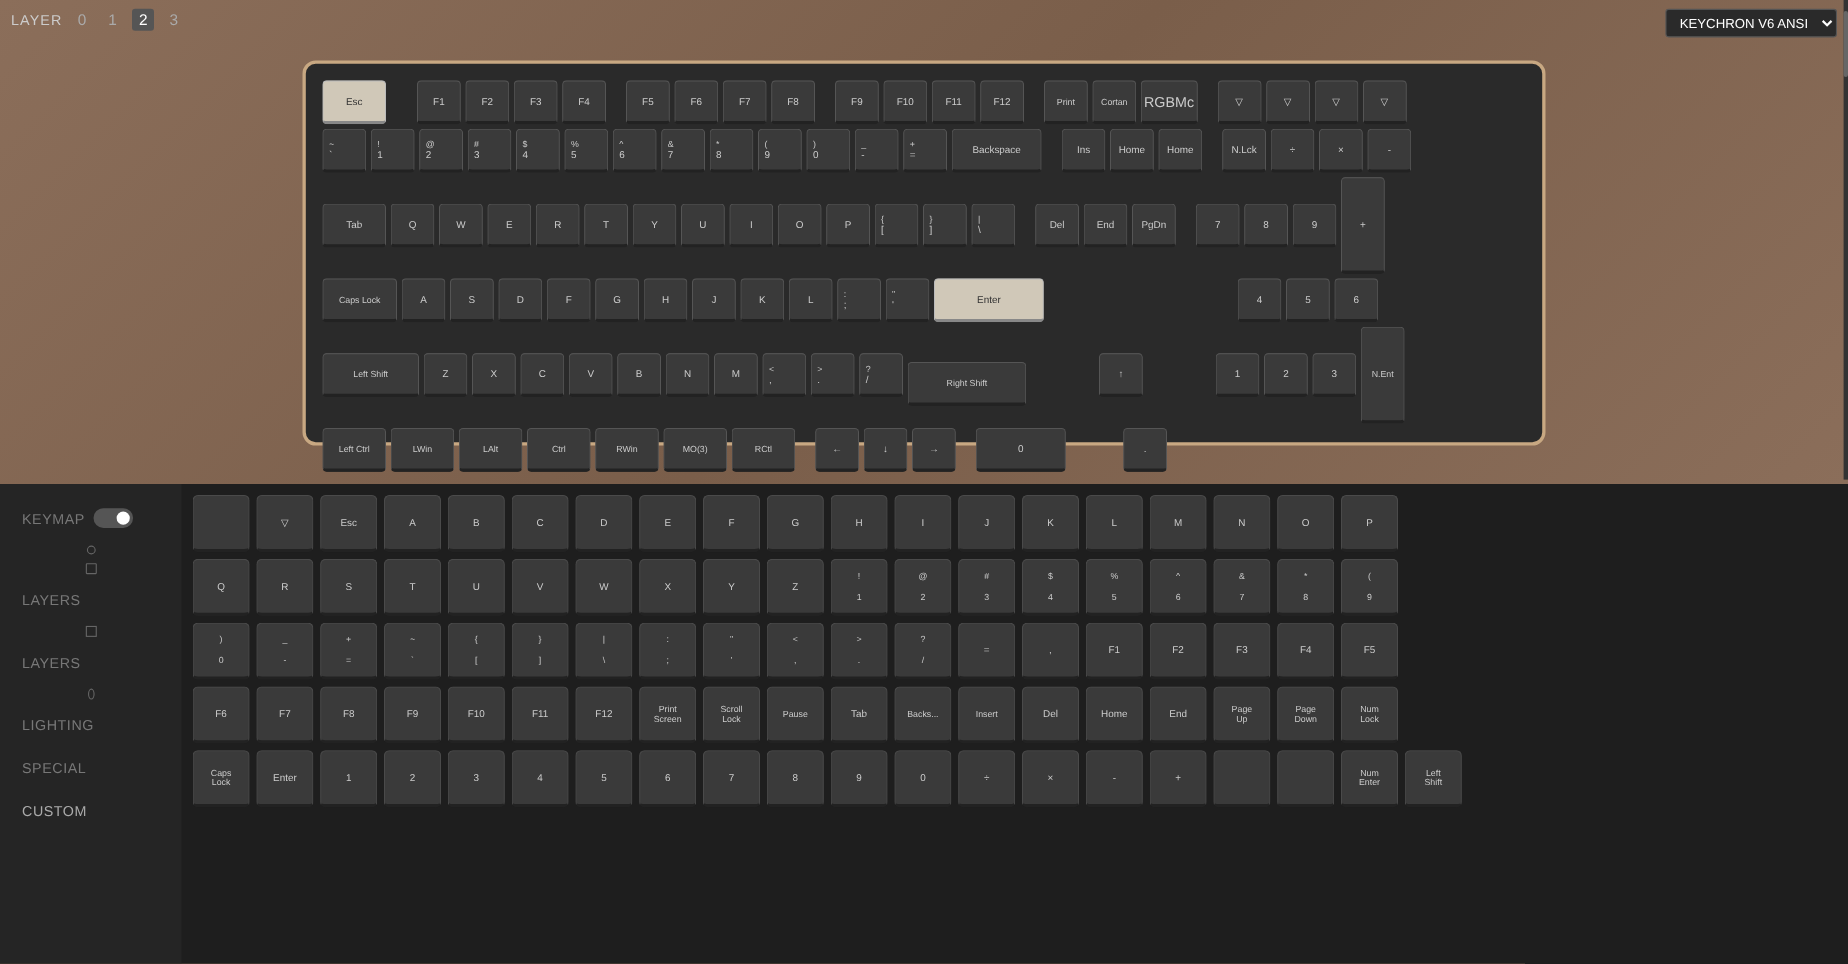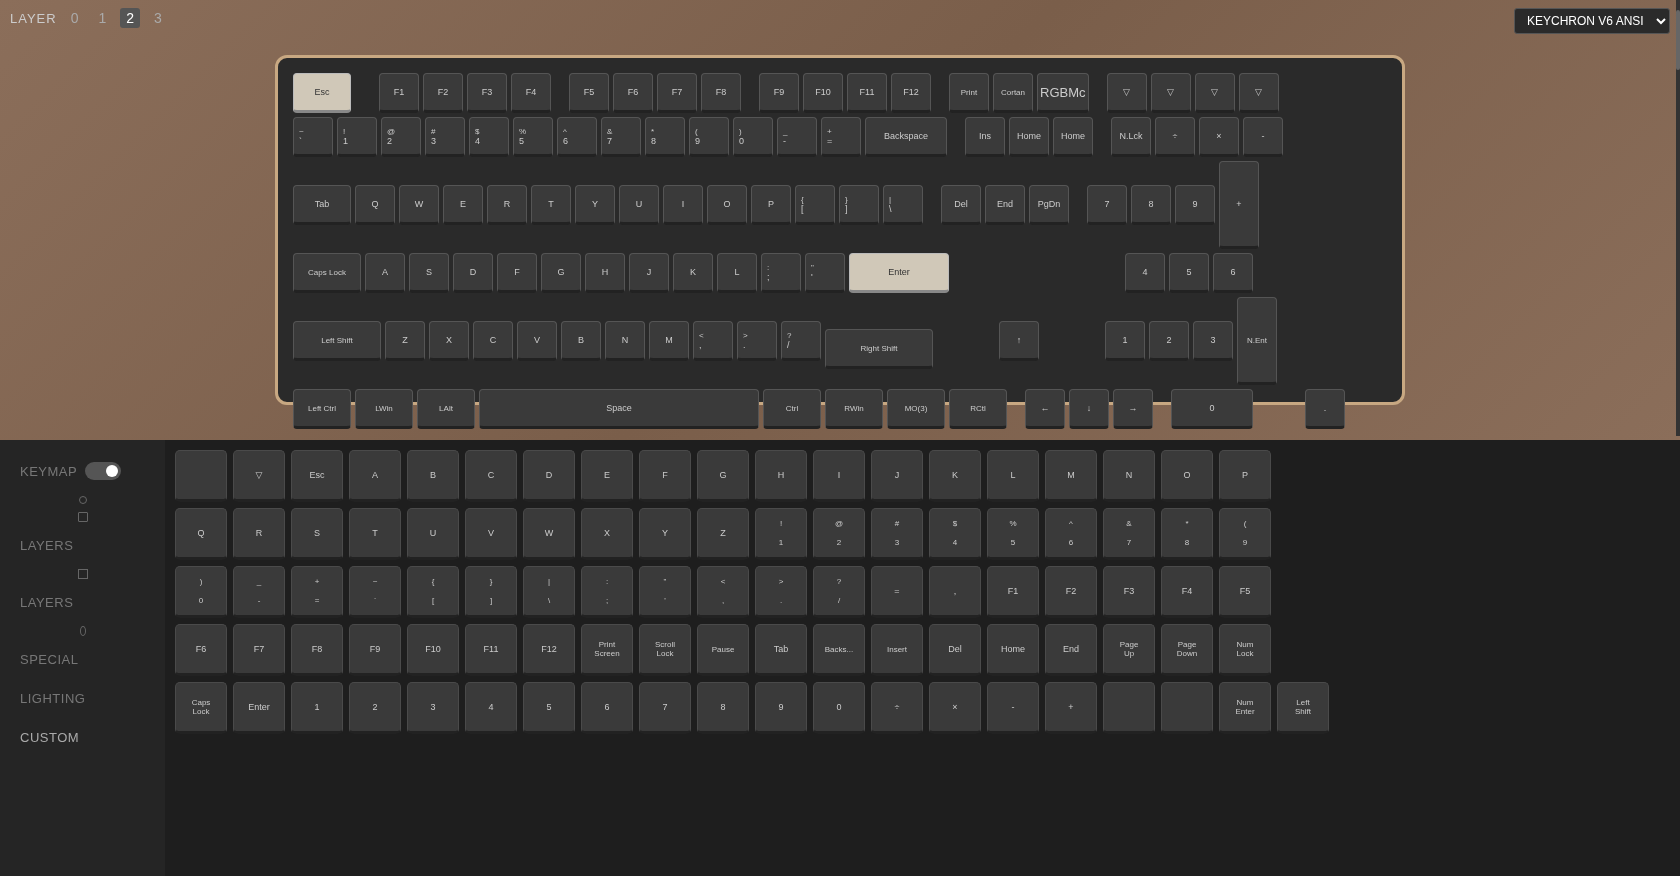--- a/index.html
+++ b/index.html
@@ -441,21 +441,20 @@
         <div class="key">1</div>
         <div class="key">2</div>
         <div class="key">3</div>
         <div class="key" style="height:88px; align-self:stretch; font-size:8px">N.Ent</div>
       </div>
 
       <div class="kb-row">
         <div class="key wide-1-5" style="font-size:8px">Left Ctrl</div>
         <div class="key wide-1-5" style="font-size:8px">LWin</div>
         <div class="key wide-1-5" style="font-size:8px">LAlt</div>
-        <div class="key wide-space" style="font-size:9px">Space</div>
         <div class="key wide-1-5" style="font-size:8px">Ctrl</div>
         <div class="key wide-1-5" style="font-size:8px">RWin</div>
         <div class="key wide-1-5" style="font-size:8px">MO(3)</div>
         <div class="key wide-1-5" style="font-size:8px">RCtl</div>
         <div style="width:10px"></div>
         <div class="key">←</div>
         <div class="key">↓</div>
         <div class="key">→</div>
         <div style="width:10px"></div>
         <div class="key numpad-0">0</div>
@@ -485,23 +484,23 @@
     <div class="sidebar-item">LAYERS</div>
 
     <div style="display:flex; align-items:center; padding: 4px 0;">
       <div style="width:10px; height:10px; border:1px solid #666; margin: 0 auto;"></div>
     </div>
     <div class="sidebar-item">LAYERS</div>
 
     <div style="display:flex; align-items:center; padding: 4px 0;">
       <div style="width:6px; height:10px; border-radius:50%; border:1px solid #666; margin: 0 auto;"></div>
     </div>
+    <div class="sidebar-item">LIGHTING</div>
+
     <div class="sidebar-item">SPECIAL</div>
-
-    <div class="sidebar-item">LIGHTING</div>
 
     <div class="sidebar-item" style="color:#aaa;">CUSTOM</div>
   </div>
 
   <div class="keymap-panel">
     <div class="keymap-grid">
 
       <div class="keymap-row">
         <div class="kkey"></div>
         <div class="kkey">▽</div>

